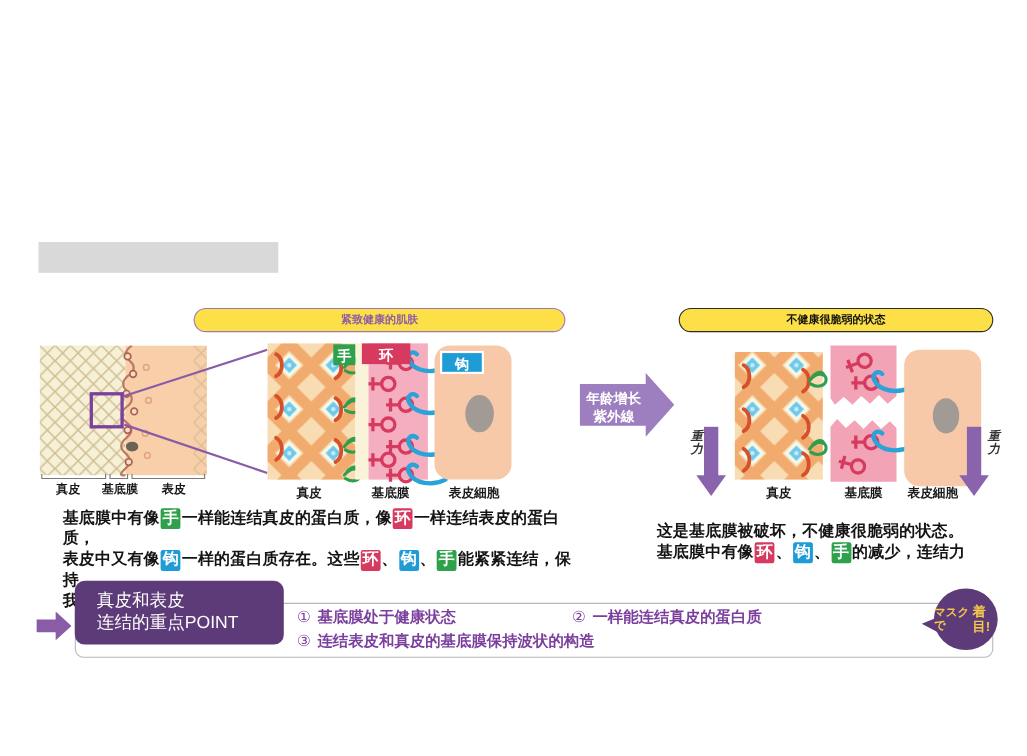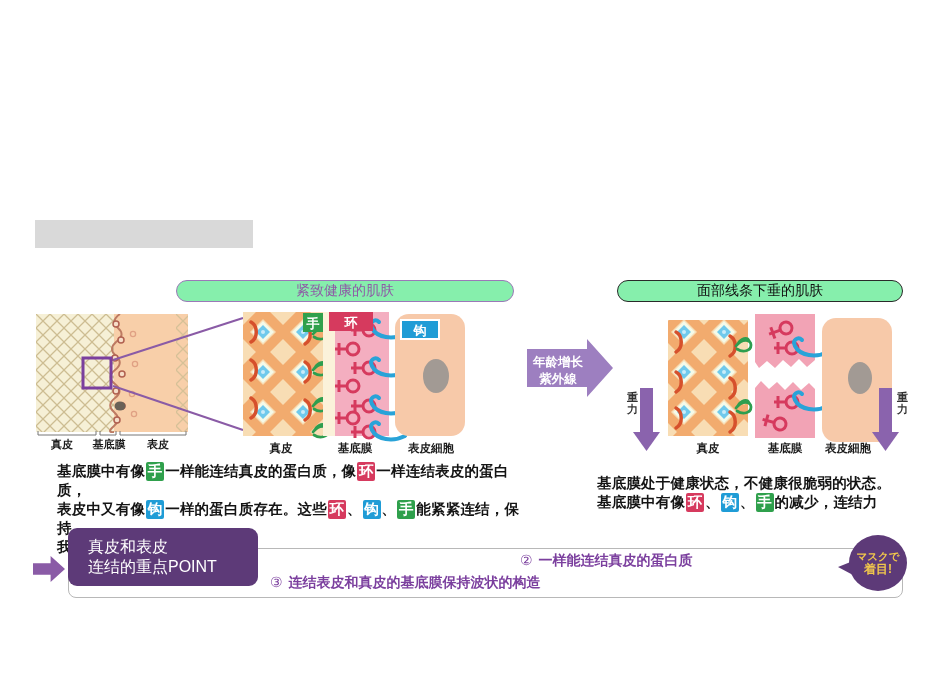--- a/index.html
+++ b/index.html
@@ -1,65 +1,65 @@
 <!DOCTYPE html>
 <html><head>
 <meta charset="utf-8">
 <style>
   html,body{margin:0;padding:0;background:#fff;}
   .canvas{position:relative;width:934px;height:687px;background:#ffffff;
           font-family:"Liberation Sans",sans-serif;overflow:hidden;}
   .abs{position:absolute;}
   .gray-bar{left:35px;top:220px;width:218px;height:28px;background:#d9d9d9;}
   .pill{height:20px;border-radius:12px;display:flex;align-items:center;justify-content:center;
-        font-size:14px;font-weight:400;background:#86efac;}
+        font-size:10px;font-weight:700;background:#fde047;}
   .pill-healthy{left:176px;top:280px;width:336px;border:1.5px solid #9b79b8;color:#8e5ca6;}
   .pill-sagging{left:617px;top:280px;width:284px;border:1.5px solid #2a2a2a;color:#111;}
   .para{font-size:14.5px;line-height:19px;color:#141414;font-weight:600;letter-spacing:.2px;}
   .para-left{left:57px;top:462px;width:470px;}
   .para-right{left:597px;top:474px;width:335px;}
   .chip{display:inline-block;min-width:16px;padding:0 1px;margin:0 1px;color:#fff;
         font-weight:700;text-align:center;border-radius:2px;}
   .chip-green{background:#2fa04c;}
   .chip-red{background:#d63a5e;}
   .chip-blue{background:#1f9cd6;}
   .gravity{width:13px;font-size:11px;line-height:11.5px;font-weight:700;color:#333;
-           word-break:break-all;text-align:center;}
+           word-break:break-all;text-align:right;font-style:italic;}
   
   .banner-arrow{left:33px;top:556px;width:32px;height:26px;background:#8a5ba6;
     clip-path:polygon(0 28%,55% 28%,55% 0,100% 50%,55% 100%,55% 72%,0 72%);}
   .banner-box{left:68px;top:548px;width:835px;height:50px;background:#fff;
     border:1px solid #b8b8b8;border-radius:8px;box-sizing:border-box;}
   .banner-title{left:68px;top:528px;width:190px;height:58px;background:#5d3a78;border-radius:9px;
     color:#fff;font-size:16px;font-weight:400;line-height:20px;display:flex;flex-direction:column;
     justify-content:center;padding-left:20px;box-sizing:border-box;}
   .pt{font-size:14px;font-weight:700;color:#7b3f9e;white-space:nowrap;}
   .pt-num{margin-right:6px;font-weight:400;}
   .pt-1{left:270px;top:552px;} .pt-2{left:520px;top:552px;} .pt-3{left:270px;top:574px;}
   .badge{left:849px;top:535px;width:58px;height:56px;border-radius:50%;background:#5d3a78;
-    display:flex;flex-direction:column;align-items:center;justify-content:center;z-index:3;}
+    display:flex;flex-direction:row;align-items:center;justify-content:center;z-index:3;}
   .badge div{color:#f2c84b;font-weight:700;}
   .badge .b1{font-size:10.5px;line-height:12px;}
-  .badge .b2{font-size:12px;line-height:14px;text-align:right;}
+  .badge .b2{font-size:12px;line-height:14px;}
   .badge-tail{left:838px;top:561px;width:0;height:0;border-top:6px solid transparent;
     border-bottom:8px solid transparent;border-right:15px solid #5d3a78;z-index:2;}
   svg text{font-family:"Liberation Sans",sans-serif;}
 </style>
 </head>
 <body>
 
 <div class="canvas">
 
   <div class="abs gray-bar"></div>
 
   <div class="abs pill pill-healthy">
     <span>紧致健康的肌肤</span>
   </div>
   <div class="abs pill pill-sagging">
-    <span>面部线条下垂的肌肤</span>
+    <span>不健康很脆弱的状态</span>
   </div>
 
   <svg class="abs" style="left:36px;top:314px;" width="160" height="140" viewBox="0 0 160 140">
     <defs>
       <pattern id="hatchL" width="14" height="14" patternUnits="userSpaceOnUse">
         <path d="M0,14 L14,0 M-3,3 L3,-3 M11,17 L17,11" stroke="#cdbd92" stroke-width="1.3" fill="none"></path>
         <path d="M0,0 L14,14 M11,-3 L17,3 M-3,11 L3,17" stroke="#cdbd92" stroke-width="1.3" fill="none"></path>
       </pattern>
     </defs>
     <rect x="0" y="0" width="78" height="118" fill="#f6f0d6"></rect>
@@ -241,28 +241,31 @@
     </g>
     <text x="84" y="140" font-size="11.5" font-weight="700" fill="#1a1a1a" text-anchor="middle">真皮</text>
     <text x="161" y="140" font-size="11.5" font-weight="700" fill="#1a1a1a" text-anchor="middle">基底膜</text>
     <text x="224" y="140" font-size="11.5" font-weight="700" fill="#1a1a1a" text-anchor="middle">表皮細胞</text>
   </svg>
 
   <div class="abs gravity" style="left:626px;top:392px;">重力</div>
   <div class="abs gravity" style="left:896px;top:392px;">重力</div>
 
   <div class="abs para para-left"><span>基底膜中有像</span><span class="chip chip-green">手</span><span>一样能连结真皮的蛋白质，像</span><span class="chip chip-red">环</span><span>一样连结表皮的蛋白质，</span><br><span>表皮中又有像</span><span class="chip chip-blue">钩</span><span>一样的蛋白质存在。这些</span><span class="chip chip-red">环</span><span>、</span><span class="chip chip-blue">钩</span><span>、</span><span class="chip chip-green">手</span><span>能紧紧连结，保持</span><br><span>我们紧致的面部线条。</span></div>
-  <div class="abs para para-right"><span>基底膜处于健康状态，不健康很脆弱的状态。</span><br><span>基底膜中有像</span><span class="chip chip-red">环</span><span>、</span><span class="chip chip-blue">钩</span><span>、</span><span class="chip chip-green">手</span><span>的减少，连结力</span><br></div>
+  <div class="abs para para-right"><span>这是基底膜被破坏，不健康很脆弱的状态。</span><br><span>基底膜中有像</span><span class="chip chip-red">环</span><span>、</span><span class="chip chip-blue">钩</span><span>、</span><span class="chip chip-green">手</span><span>的减少，连结力</span><br></div>
 
   <div class="abs banner-arrow"></div>
   <div class="abs banner-box"></div>
   <div class="abs banner-title">
     <div>真皮和表皮</div>
     <div>连结的重点POINT</div>
   </div>
+  <div class="abs pt pt-1">
+    <span class="pt-num">①</span><span>基底膜处于健康状态</span>
+  </div>
   <div class="abs pt pt-2">
     <span class="pt-num">②</span><span>一样能连结真皮的蛋白质</span>
   </div>
   <div class="abs pt pt-3">
     <span class="pt-num">③</span><span>连结表皮和真皮的基底膜保持波状的构造</span>
   </div>
 
   <div class="abs badge-tail"></div>
   <div class="abs badge">
     <div class="b1">マスクで</div>

